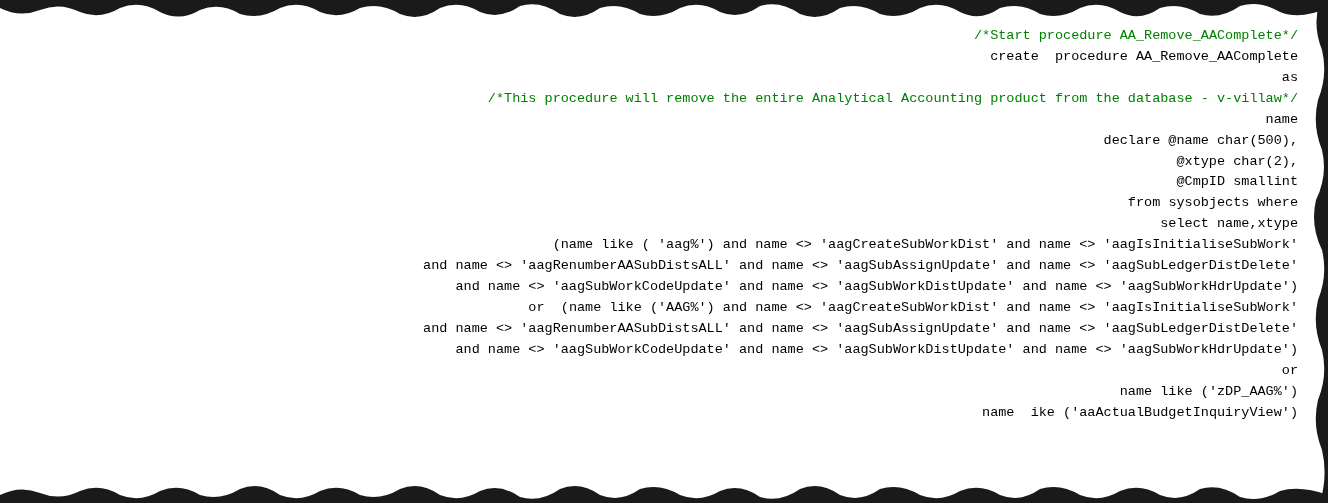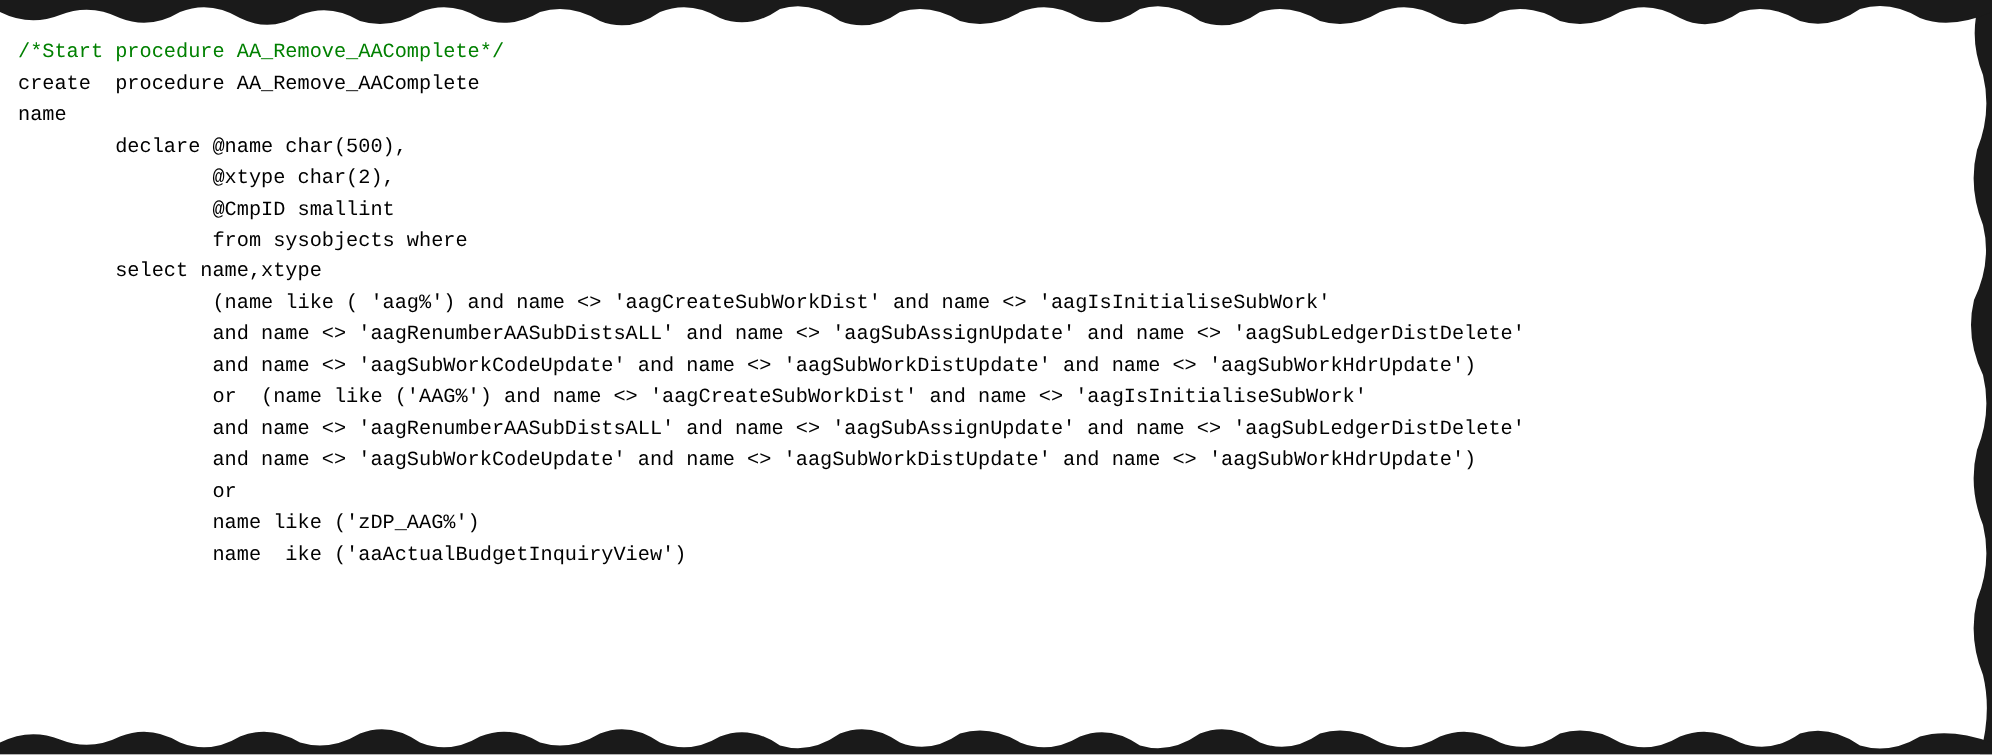--- a/index.html
+++ b/index.html
@@ -25,20 +25,21 @@
       overflow: hidden;
       position: relative;
       padding: 8px 12px;
       color: #1e1e1e;
     }
 
     .code-content {
       padding-top: 18px;
       padding-bottom: 18px;
       padding-right: 18px;
+      text-align: right;
     }
 
     .line {
       white-space: pre;
       font-family: 'Courier New', Courier, monospace;
       font-size: 13.5px;
       line-height: 1.55;
       color: #000000;
     }
 
@@ -57,20 +58,22 @@
     <path d="M0,22 L0,14 Q20,4 40,12 Q60,20 80,10 Q100,2 120,14 Q140,22 160,10 Q180,2 200,14 Q220,20 240,8 Q260,0 280,14 Q300,22 320,10 Q340,2 360,14 Q380,20 400,8 Q420,0 440,14 Q460,22 480,10 Q500,2 520,16 Q540,22 560,8 Q580,0 600,14 Q620,22 640,8 Q660,2 680,14 Q700,22 720,10 Q740,2 760,16 Q780,22 800,8 Q820,0 840,14 Q860,22 880,8 Q900,2 920,14 Q940,22 960,10 Q980,2 1000,14 Q1020,22 1040,8 Q1060,2 1080,14 Q1100,22 1120,10 Q1140,2 1160,14 Q1180,22 1200,8 Q1220,2 1240,16 Q1260,22 1280,10 Q1300,4 1328,14 L1328,22 Z" fill="#1a1a1a"></path>
   </svg>
 
   <svg style="position:absolute;top:0;right:0;width:20px;height:100%;z-index:9;" viewBox="0 0 20 503" preserveAspectRatio="none">
     <path d="M20,0 L12,0 Q4,25 14,50 Q20,75 10,100 Q4,125 14,150 Q20,175 8,200 Q2,225 14,250 Q20,275 10,300 Q4,325 14,350 Q20,375 10,400 Q4,425 14,450 Q20,475 12,503 L20,503 Z" fill="#1a1a1a"></path>
   </svg>
 
   <div class="code-content">
     <div class="line comment">/*Start procedure AA_Remove_AAComplete*/</div>
     <div class="line">create  procedure AA_Remove_AAComplete</div>
+    <div class="line">as</div>
+    <div class="line comment">/*This procedure will remove the entire Analytical Accounting product from the database - v-villaw*/</div>
     <div class="line">name</div>
     <div class="line">        declare @name char(500),</div>
     <div class="line">                @xtype char(2),</div>
     <div class="line">                @CmpID smallint</div>
     <div class="line"></div>
     <div class="line">                from sysobjects where</div>
     <div class="line">        select name,xtype</div>
     <div class="line">                (name like ( 'aag%') and name &lt;&gt; 'aagCreateSubWorkDist' and name &lt;&gt; 'aagIsInitialiseSubWork'</div>
     <div class="line">                and name &lt;&gt; 'aagRenumberAASubDistsALL' and name &lt;&gt; 'aagSubAssignUpdate' and name &lt;&gt; 'aagSubLedgerDistDelete'</div>
     <div class="line">                and name &lt;&gt; 'aagSubWorkCodeUpdate' and name &lt;&gt; 'aagSubWorkDistUpdate' and name &lt;&gt; 'aagSubWorkHdrUpdate')</div>

